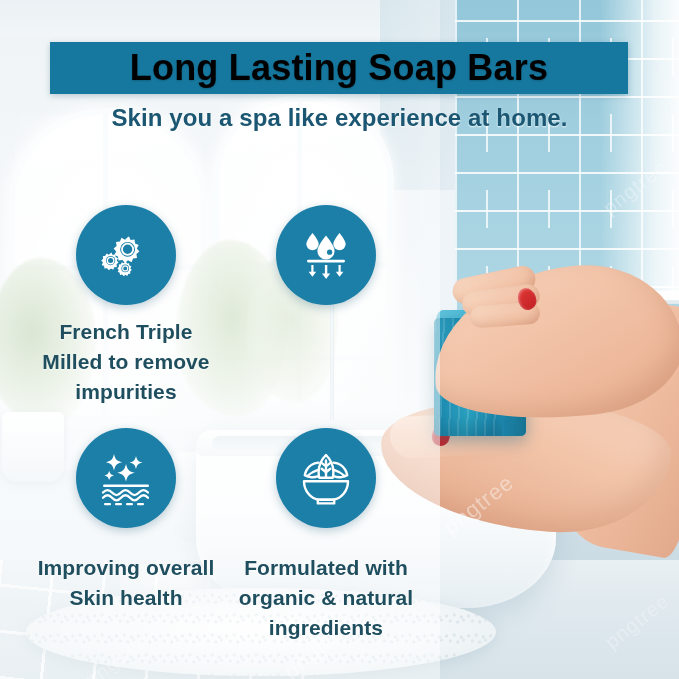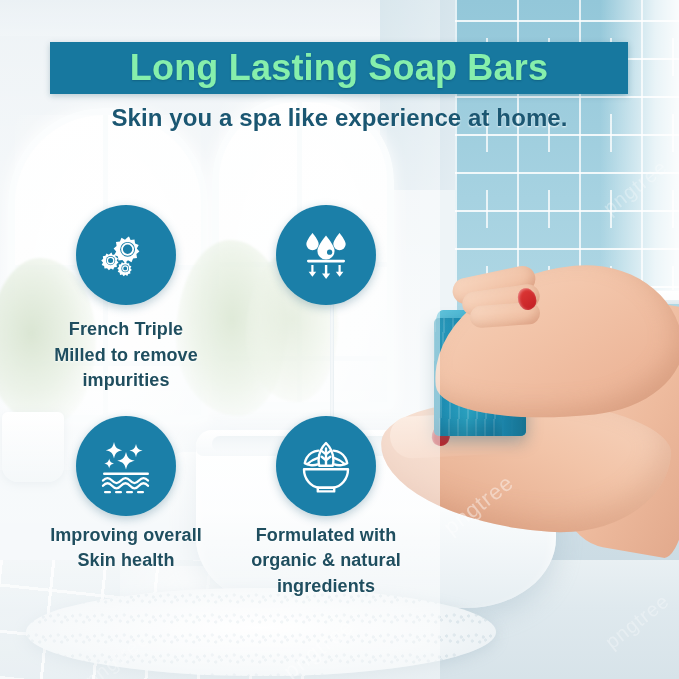--- a/index.html
+++ b/index.html
@@ -313,21 +313,21 @@
   .wm5 { left: 80px; top: 648px; font-size: 20px; color: rgba(255,255,255,.28); }
 
   
   .title-banner {
     position: absolute; left: 50px; top: 42px; width: 578px; height: 52px;
     background: #17789f;
     box-shadow: 0 2px 6px rgba(20,80,105,.25);
     display: flex; align-items: center; justify-content: center;
   }
   .title-text {
-    color: #86efac;
+    color: #000000;
     font-size: 36px;
     font-weight: bold;
     letter-spacing: .2px;
     line-height: 1;
     text-shadow: 0 1px 2px rgba(10,60,80,.35);
     white-space: nowrap;
   }
   .subtitle {
     position: absolute; left: 0; top: 104px; width: 679px;
     text-align: center;
@@ -354,29 +354,29 @@
     border-radius: 50%;
     background: #1b7fa8;
     display: flex; align-items: center; justify-content: center;
     box-shadow: 0 3px 10px rgba(20,85,115,.28);
   }
   .feature-icon svg { display: block; }
   .feature-label {
     margin-top: 12px;
     text-align: center;
     color: #1f4e5f;
-    font-size: 18px;
+    font-size: 21px;
     font-weight: bold;
     line-height: 1.42;
     letter-spacing: .1px;
     text-shadow: 0 1px 2px rgba(255,255,255,.85);
     white-space: pre-line;
   }
   .row-2 { margin-top: 22px; }
-  .row-2 .feature-label { margin-top: 7px; }
+  .row-2 .feature-label { margin-top: 25px; }
   .feature-2 .feature-label,
   .feature-4 .feature-label { }
 </style>
 </head>
 <body>
 
 <div id="infographic">
 
   <div class="scene">
 

